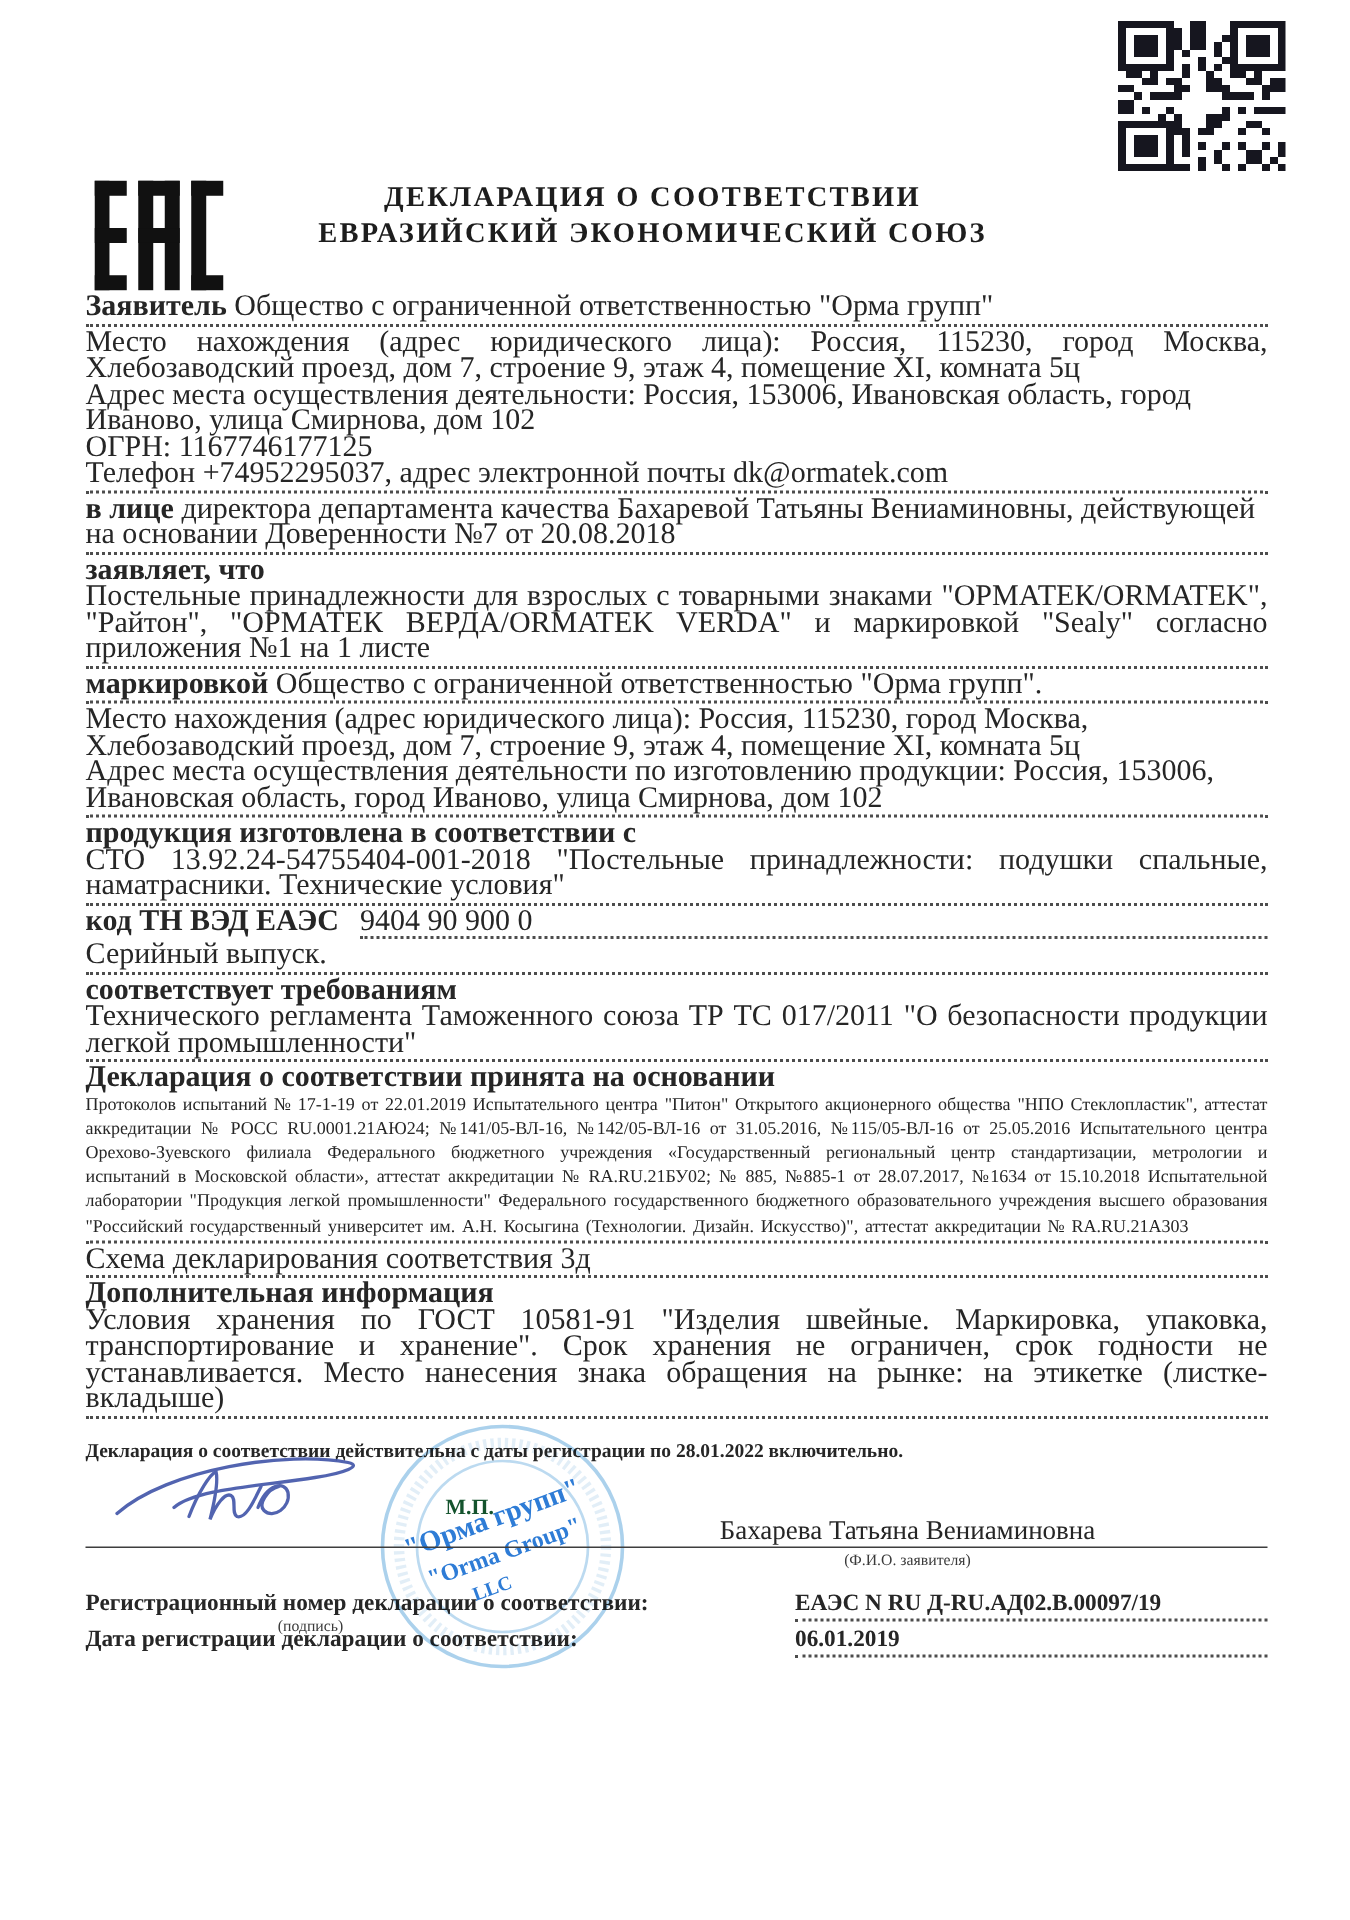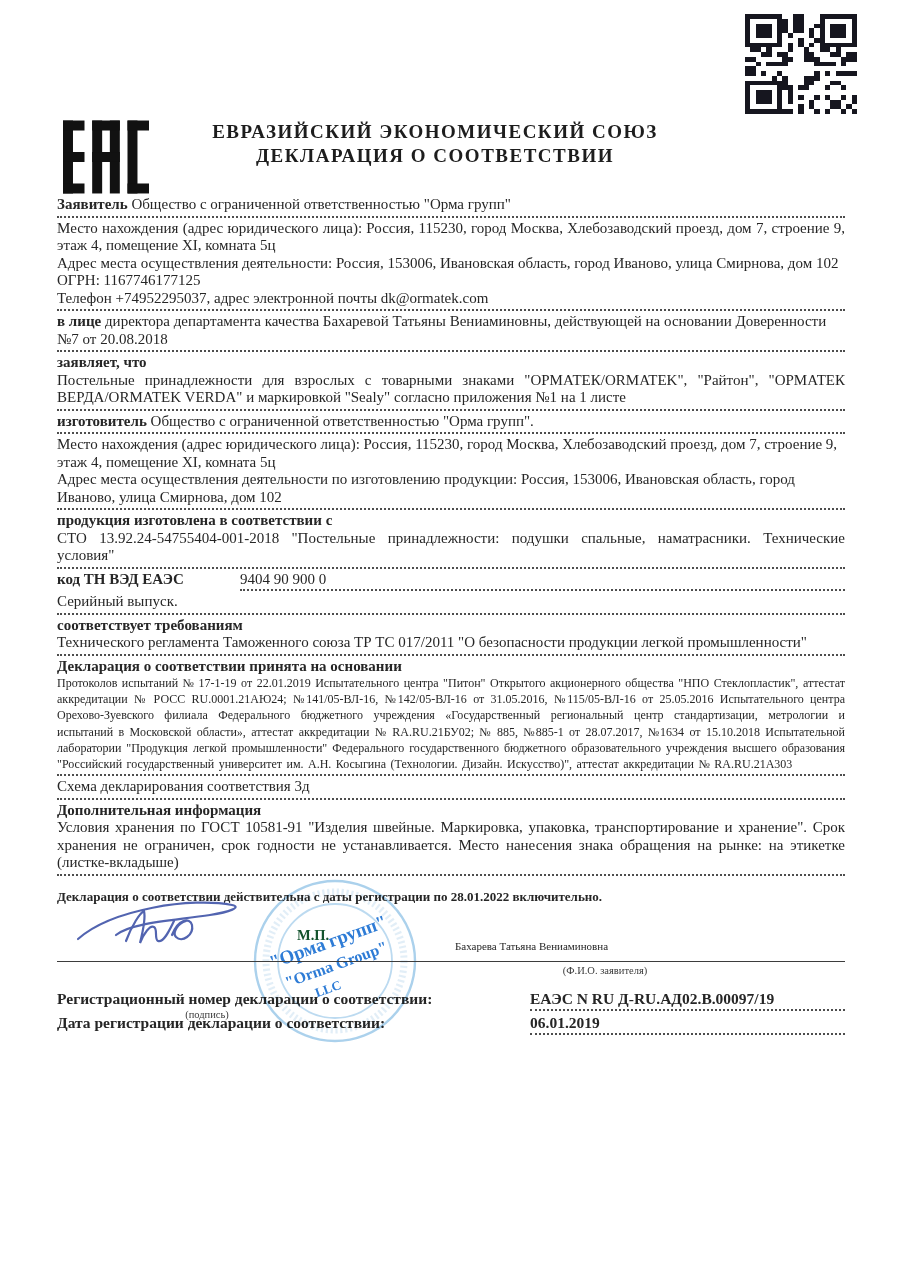--- a/index.html
+++ b/index.html
@@ -6,34 +6,34 @@
   .page{
     position:relative;width:900px;height:1280px;background:#ffffff;overflow:hidden;
     font-family:"Liberation Serif", serif;color:#262626;
   }
   .qr{position:absolute;top:14px;right:43px;width:112px;height:100px;}
   .content{position:absolute;left:57px;top:118px;width:788px;}
   .header{position:relative;height:78px;}
   .eac{position:absolute;left:6px;top:0;width:86px;height:78px;fill:#111111;}
   .titles{position:absolute;left:128px;top:2px;width:500px;text-align:center;
     font-weight:bold;font-size:19px;line-height:24px;letter-spacing:1.5px;color:#1d1d1d;}
-  .row{font-size:15px;line-height:17.5px;}
+  .row{font-size:20px;line-height:17.5px;}
   .j{text-align:justify;}
   .b{font-weight:bold;}
   .sep{border-top:2px dotted #4d4d4d;height:0;margin:2px 0 2px 0;}
   .kv{display:flex;}
   .kv .klabel{width:183px;font-weight:bold;}
   .kv .kval{flex:1;border-bottom:2px dotted #4d4d4d;padding-bottom:1px;}
   .small{font-size:12px;line-height:16.2px;word-spacing:1.5px;}
   .validity{margin-top:12px;font-weight:bold;font-size:13px;}
   .sig{position:relative;height:72px;margin-top:10px;overflow:visible;}
   .autograph{position:absolute;left:15px;top:-22px;width:175px;height:60px;}
   .stamp{position:absolute;left:192px;top:-40px;width:172px;height:172px;mix-blend-mode:multiply;}
   .mp{position:absolute;left:240px;top:12px;font-size:14.5px;font-weight:bold;color:#14532d;}
-  .signer-name{position:absolute;left:398px;top:25px;width:300px;text-align:left;font-size:11px;font-family:Liberation Serif, serif;}
+  .signer-name{position:absolute;left:398px;top:25px;width:300px;text-align:center;font-size:18px;font-family:Liberation Serif, serif;}
   .sig-line{position:absolute;left:0;right:0;top:46px;border-top:1.6px solid #3d3d3d;}
   .cap{position:absolute;top:50px;font-size:10.5px;color:#3a3a3a;text-align:center;}
   .cap-sign{left:60px;width:180px;margin-top:44px;}
   .cap-name{left:418px;width:260px;}
   .frow{display:flex;font-weight:bold;font-size:15.5px;line-height:20px;margin-top:2px;}
   .frow .flabel{width:473px;}
   .frow .fval{flex:1;border-bottom:2px dotted #4d4d4d;}
   .gap2{height:2px;}
 </style>
 </head>
@@ -263,42 +263,42 @@
           <rect x="0" y="82" width="28" height="13"></rect>
         <rect x="38" y="0" width="13" height="95"></rect>
           <rect x="61" y="0" width="13" height="95"></rect>
         <rect x="38" y="0" width="36" height="13"></rect>
           <rect x="38" y="41" width="36" height="13"></rect>
         <rect x="84" y="0" width="13" height="95"></rect>
           <rect x="84" y="0" width="28" height="13"></rect>
         <rect x="84" y="82" width="28" height="13"></rect>
       </svg>
       <div class="titles">
+        <div>ДЕКЛАРАЦИЯ О СООТВЕТСТВИИ</div>
         <div>ЕВРАЗИЙСКИЙ ЭКОНОМИЧЕСКИЙ СОЮЗ</div>
-        <div>ДЕКЛАРАЦИЯ О СООТВЕТСТВИИ</div>
       </div>
     </div>
 
     <div class="row"><span class="b">Заявитель</span> <span>Общество с ограниченной ответственностью "Орма групп"</span></div>
     <div class="sep"></div>
 
     <div class="row j">Место нахождения (адрес юридического лица): Россия, 115230, город Москва, Хлебозаводский проезд, дом 7, строение 9, этаж 4, помещение XI, комната 5ц</div>
     <div class="row">Адрес места осуществления деятельности: Россия, 153006, Ивановская область, город Иваново, улица Смирнова, дом 102</div>
     <div class="row">ОГРН: 1167746177125</div>
     <div class="row">Телефон +74952295037, адрес электронной почты dk@ormatek.com</div>
     <div class="sep"></div>
 
     <div class="row"><span class="b">в лице</span> <span>директора департамента качества Бахаревой Татьяны Вениаминовны, действующей на основании Доверенности №7 от 20.08.2018</span></div>
     <div class="sep"></div>
 
     <div class="row b">заявляет, что</div>
     <div class="row j">Постельные принадлежности для взрослых с товарными знаками "ОРМАТЕК/ORMATEK", "Райтон", "ОРМАТЕК ВЕРДА/ORMATEK VERDA" и маркировкой "Sealy" согласно приложения №1 на 1 листе</div>
     <div class="sep"></div>
 
-    <div class="row"><span class="b">изготовитель</span> <span>Общество с ограниченной ответственностью "Орма групп".</span></div>
+    <div class="row"><span class="b">маркировкой</span> <span>Общество с ограниченной ответственностью "Орма групп".</span></div>
     <div class="sep"></div>
 
     <div class="row">Место нахождения (адрес юридического лица): Россия, 115230, город Москва, Хлебозаводский проезд, дом 7, строение 9, этаж 4, помещение XI, комната 5ц</div>
     <div class="row">Адрес места осуществления деятельности по изготовлению продукции: Россия, 153006, Ивановская область, город Иваново, улица Смирнова, дом 102</div>
     <div class="sep"></div>
 
     <div class="row b">продукция изготовлена в соответствии с</div>
     <div class="row j">СТО 13.92.24-54755404-001-2018 "Постельные принадлежности: подушки спальные, наматрасники. Технические условия"</div>
     <div class="sep"></div>
 

